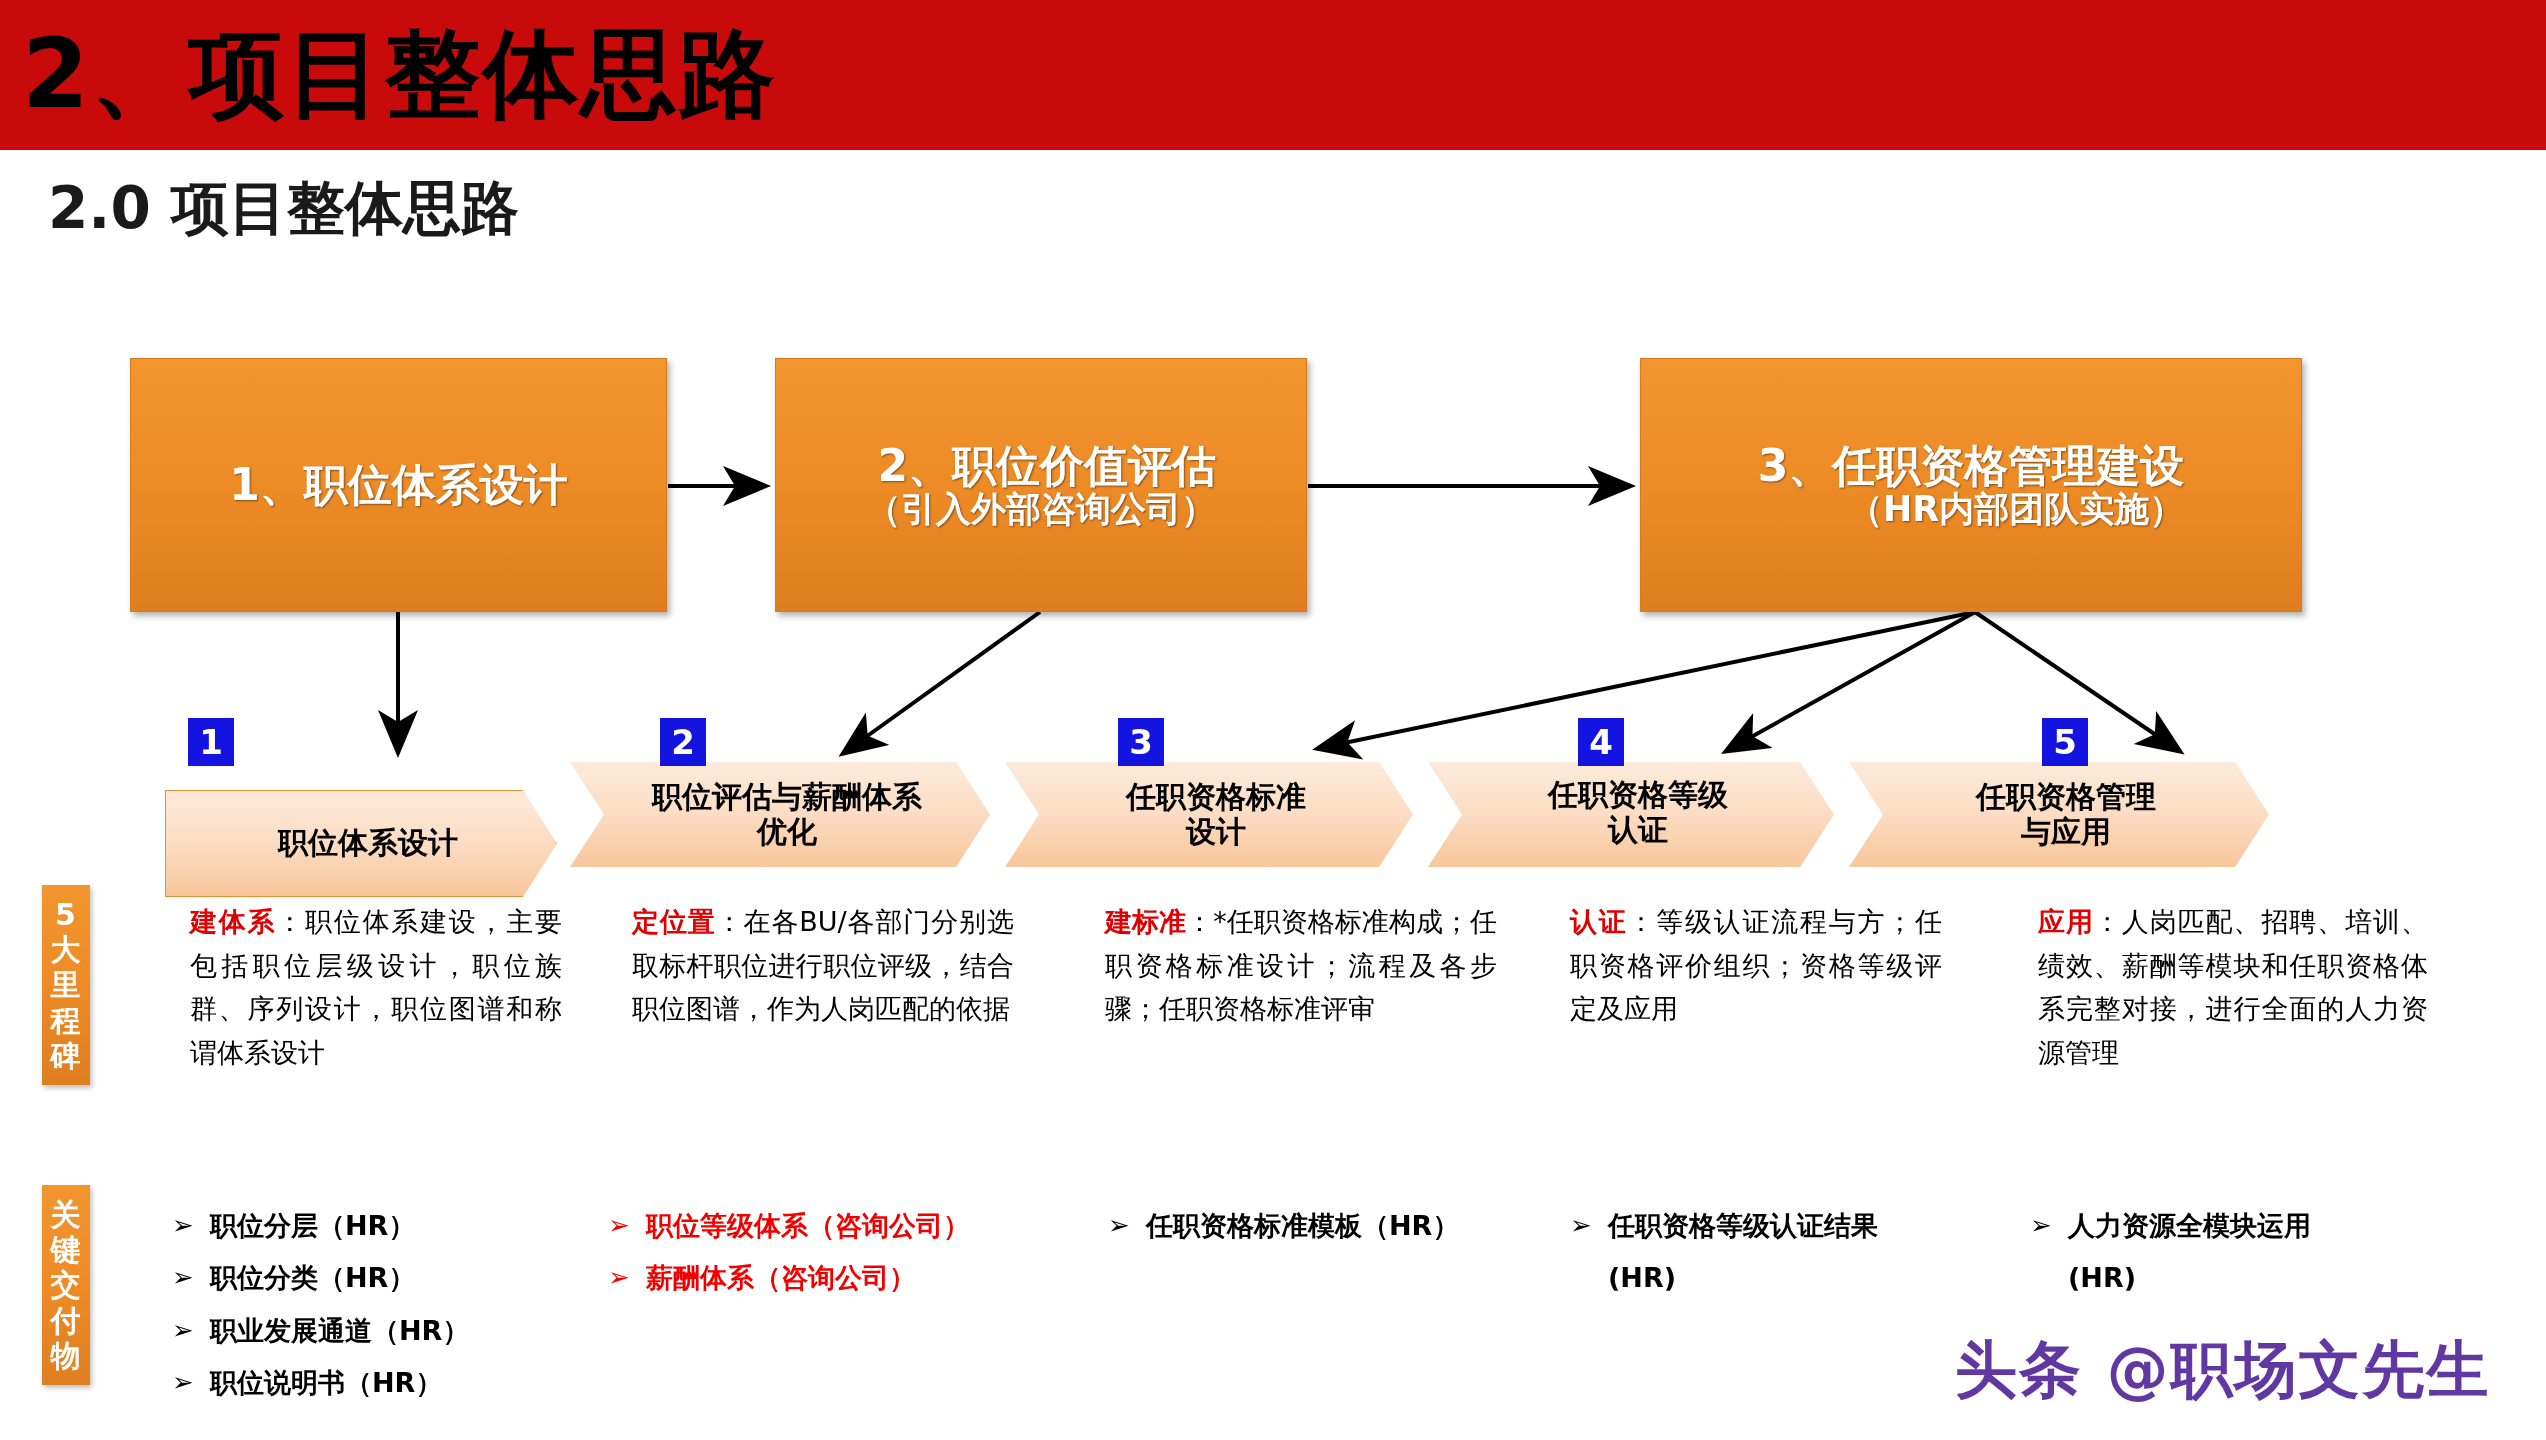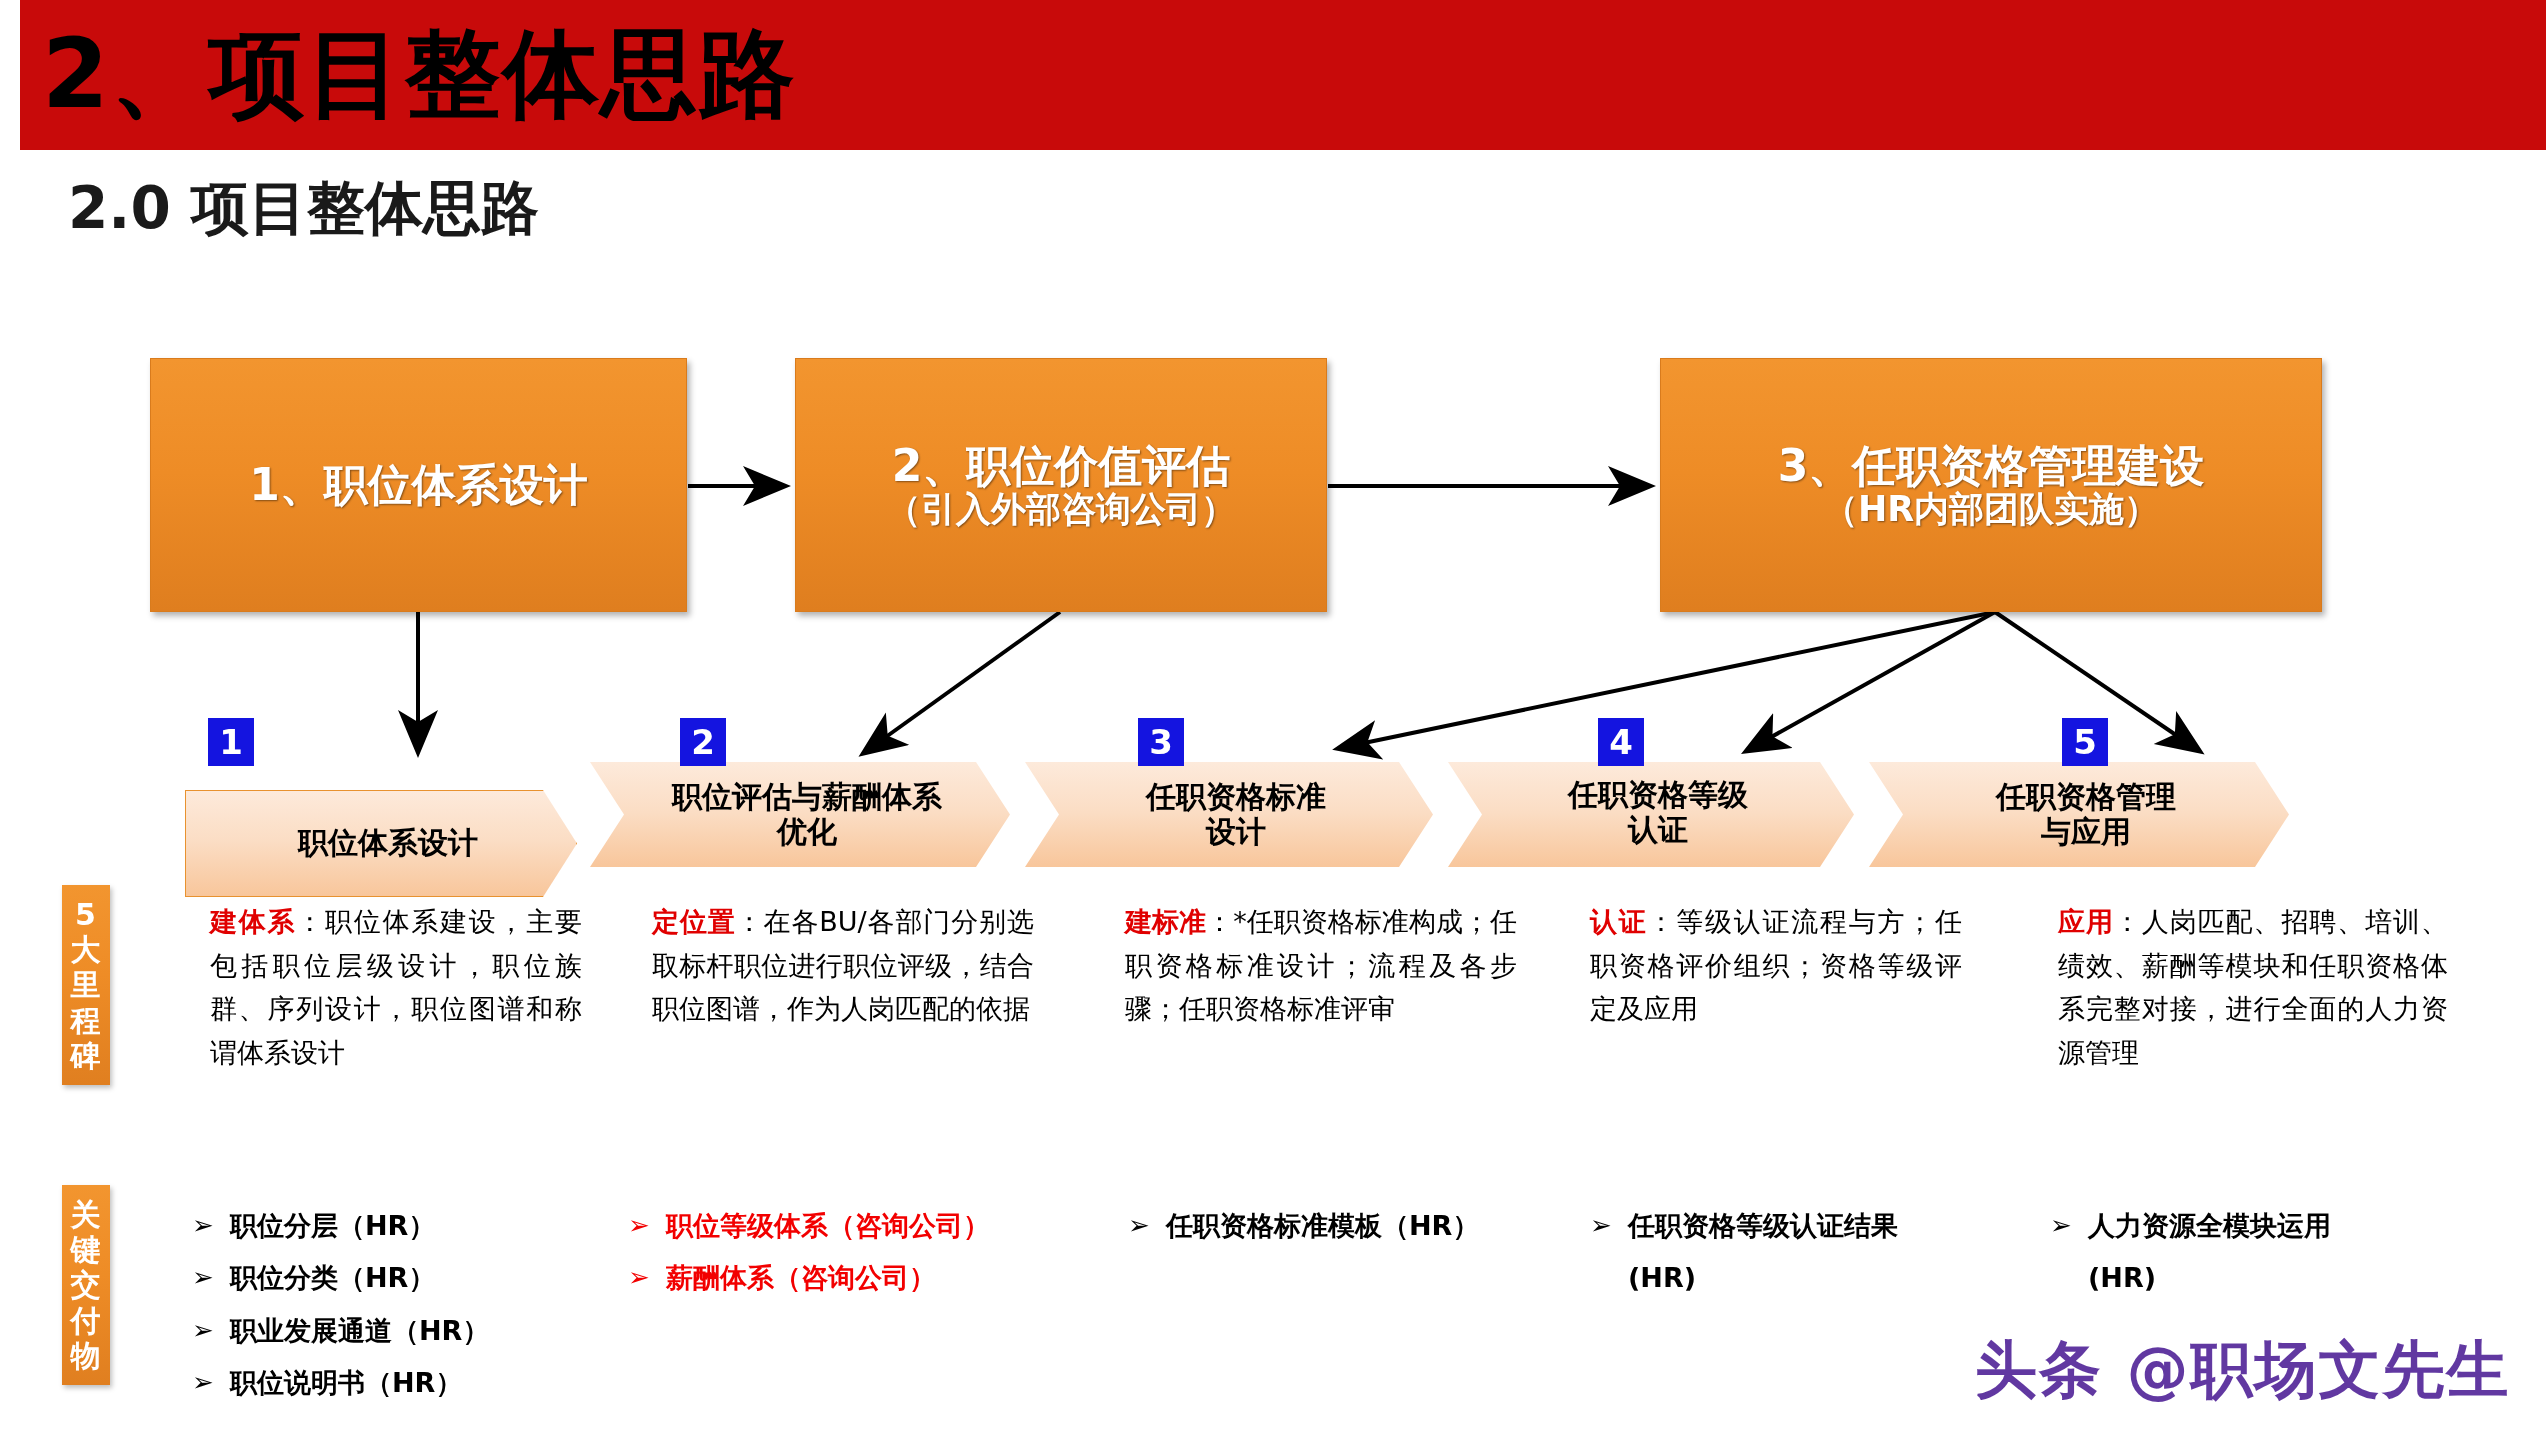--- a/index.html
+++ b/index.html
@@ -2,21 +2,21 @@
 <html><head>
 <meta charset="utf-8">
 <style>
   html,body{margin:0;padding:0;}
   body{
     width:2546px;height:1440px;
     background:#ffffff;
     font-family:"DejaVu Sans","Liberation Sans",sans-serif;
     position:relative;overflow:hidden;
   }
-  .slide{position:absolute;inset:0;margin-left:20px;}
+  .slide{position:absolute;inset:0;}
 
   
   .header-band{
     position:absolute;left:0;top:0;width:2546px;height:150px;
     background:#C80A0A;
   }
   .header-title{
     position:absolute;left:22px;top:14px;
     font-size:96px;font-weight:bold;color:#000000;
     letter-spacing:2px;line-height:120px;white-space:nowrap;
@@ -26,21 +26,21 @@
     font-size:58px;font-weight:bold;color:#1a1a1a;white-space:nowrap;
   }
 
   
   .phase{
     position:absolute;
     background:linear-gradient(180deg,#F2952F 0%,#EE8C26 45%,#DF7E1F 100%);
     border:1px solid #D97B1C;
     box-shadow:3px 4px 6px rgba(0,0,0,.30);
     display:flex;align-items:center;justify-content:center;
-    text-align:center;color:#ffffff;
+    text-align:right;color:#ffffff;
   }
   .phase .ptxt{line-height:1.12;}
   .phase .l1{font-size:44px;font-weight:bold;display:block;
     text-shadow:1px 1px 2px rgba(0,0,0,.45);}
   .phase .l2{font-size:35px;font-weight:bold;display:block;
     text-shadow:1px 1px 2px rgba(0,0,0,.45);}
 
   #phase1{left:130px;top:358px;width:535px;height:252px;}
   #phase2{left:775px;top:358px;width:530px;height:252px;}
   #phase3{left:1640px;top:358px;width:660px;height:252px;}

